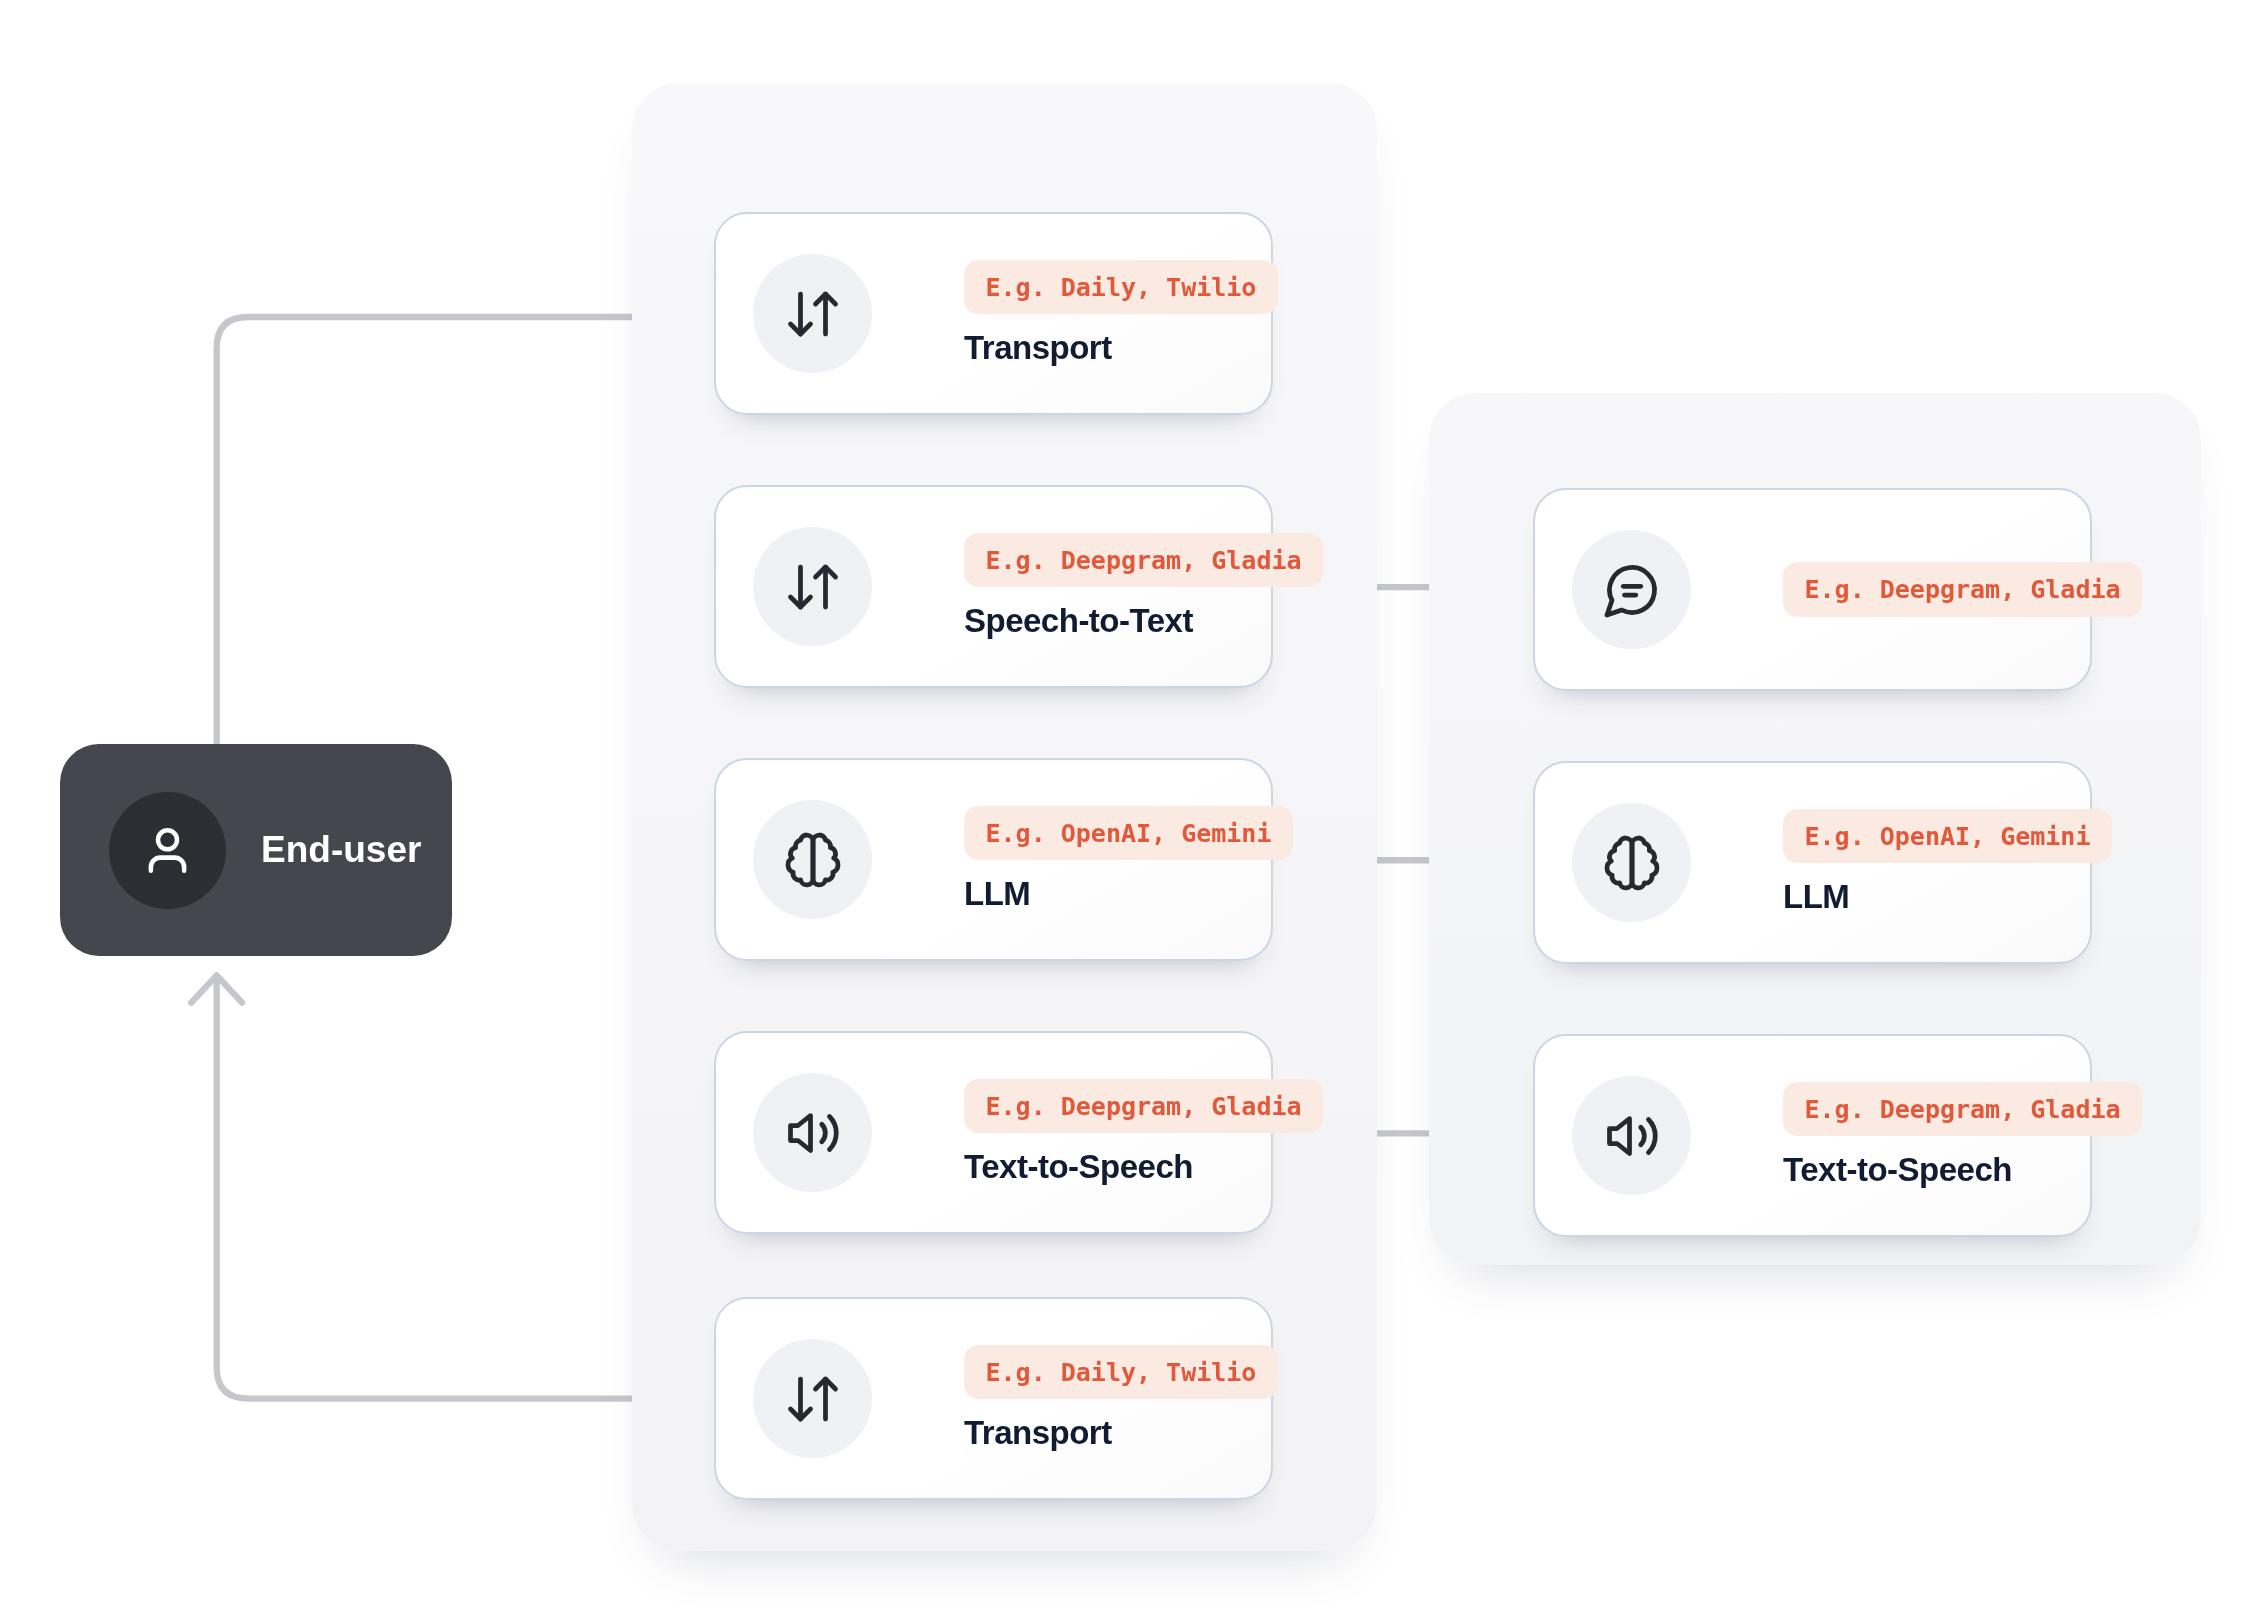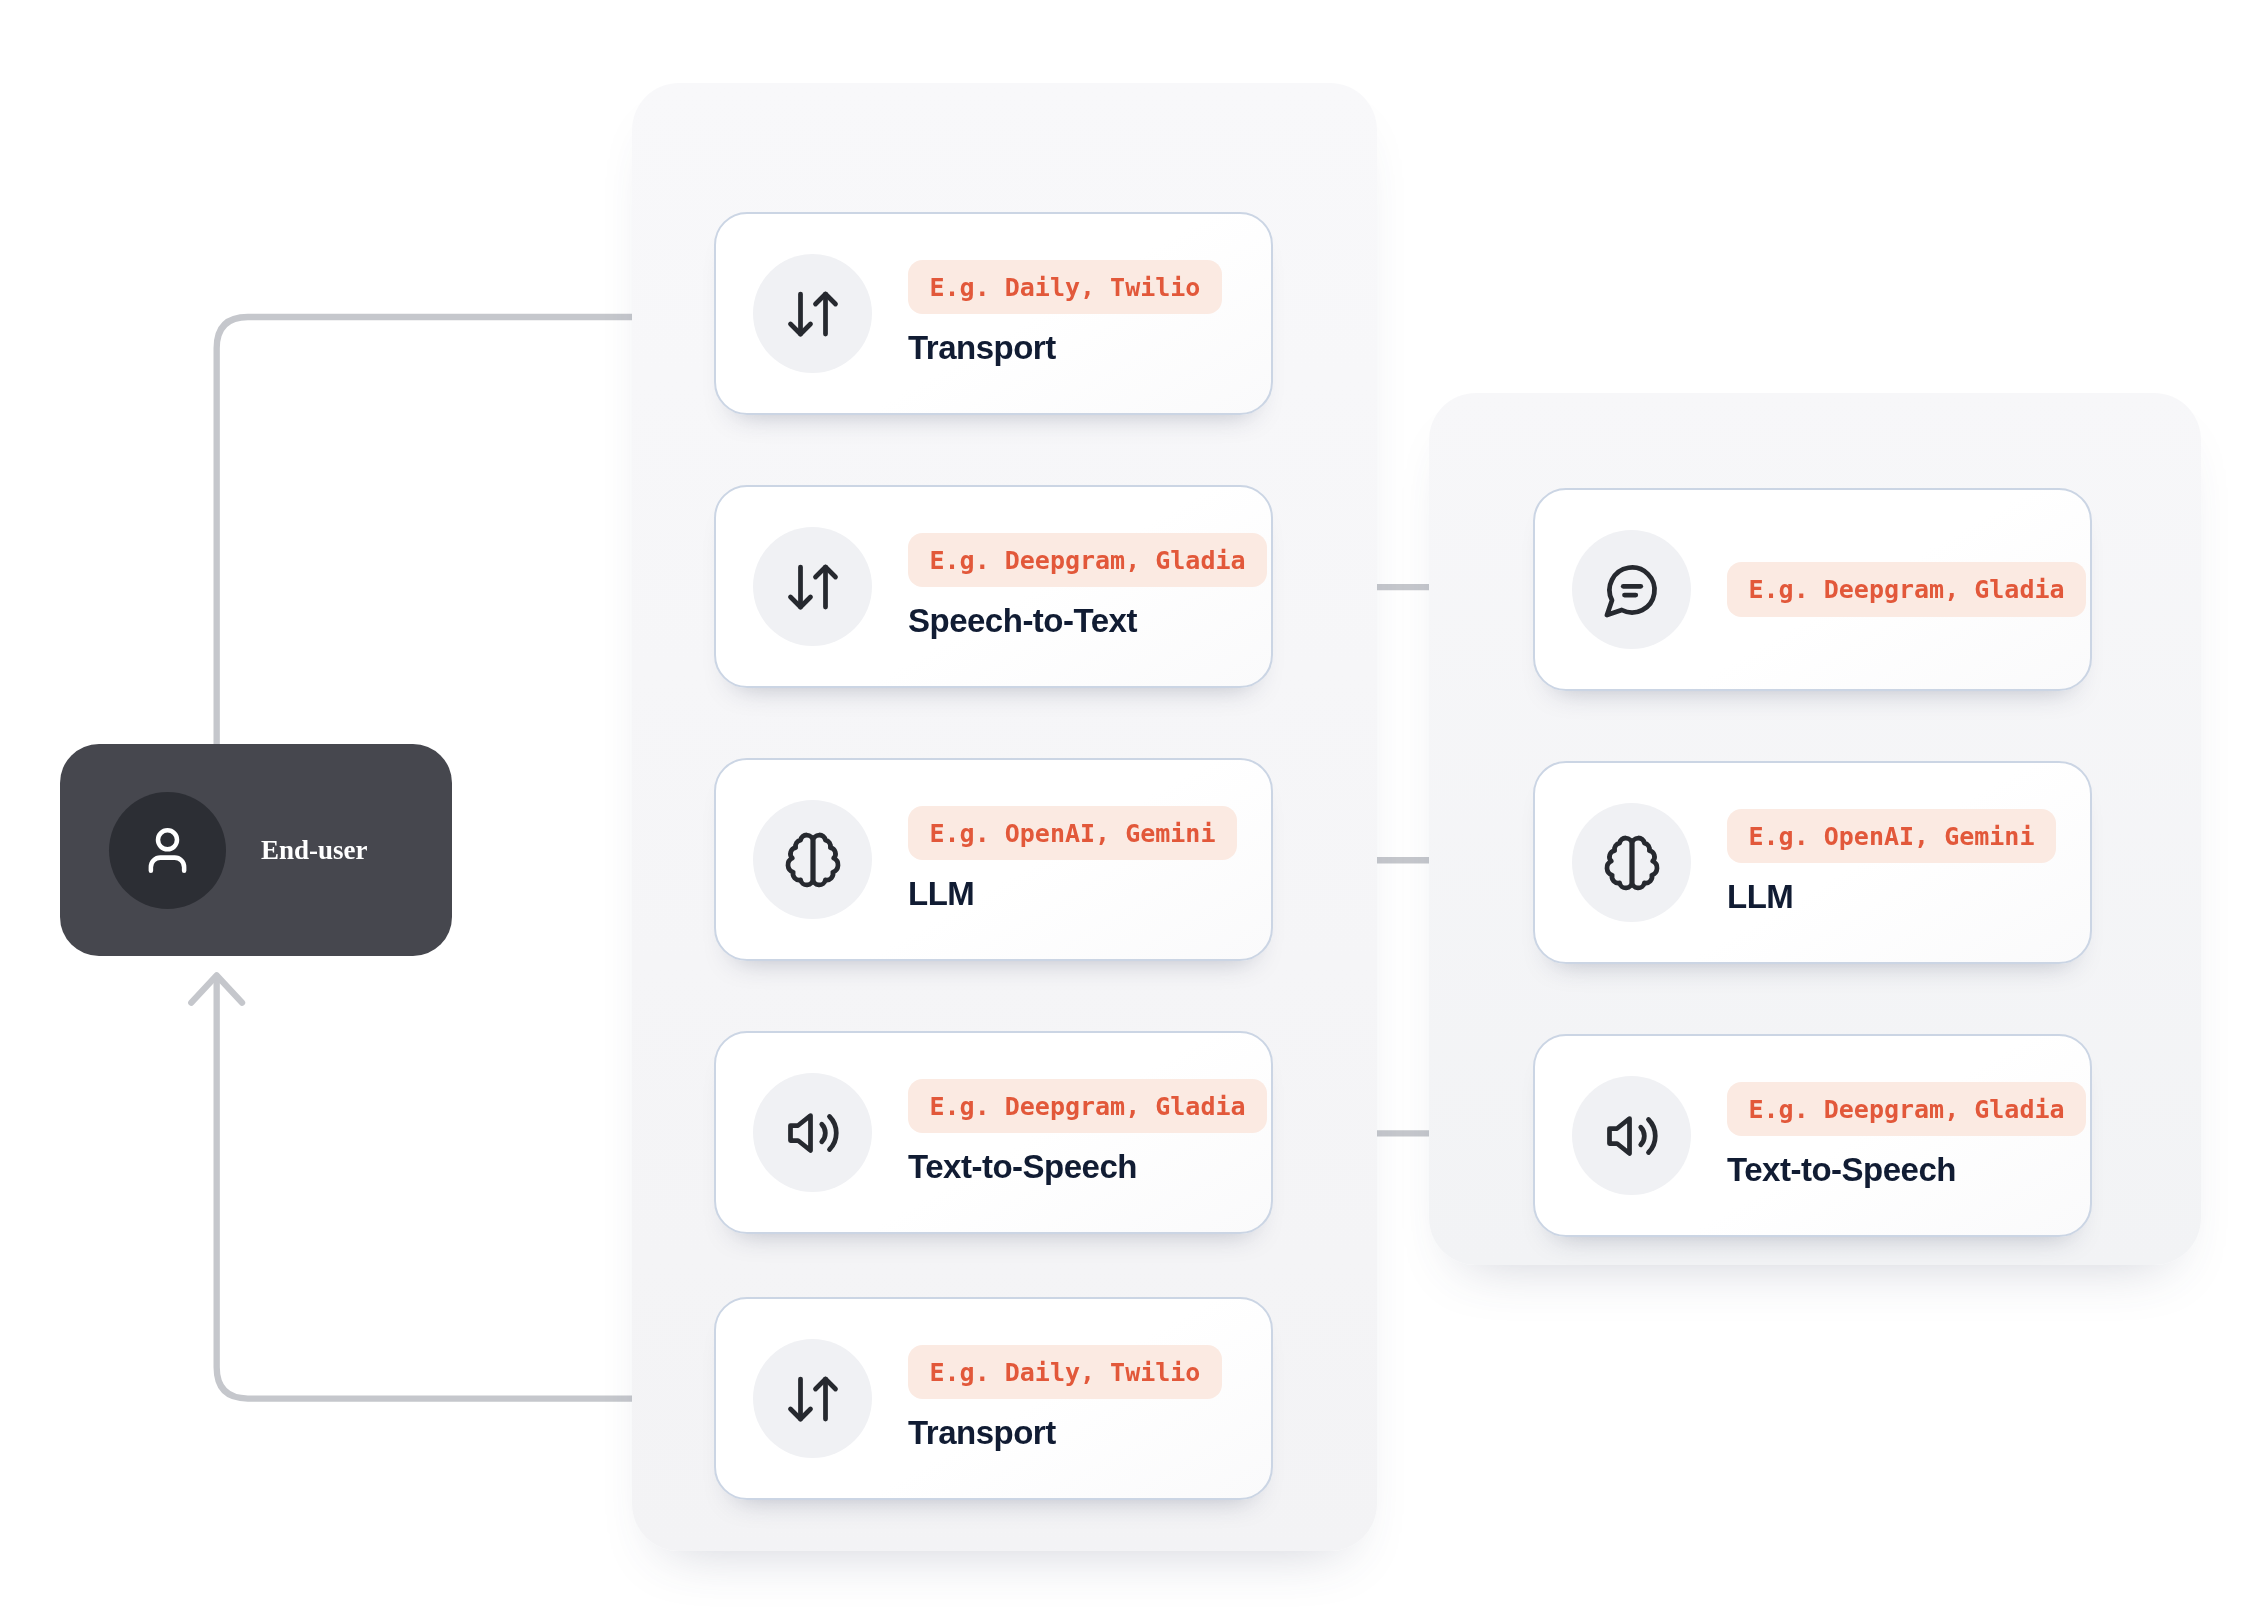--- a/index.html
+++ b/index.html
@@ -34,21 +34,21 @@
     box-shadow:0 17.6px 29px -21.5px rgba(40,50,80,.35);
     display:flex;align-items:center;padding-left:37px;
   }
   .icon-circle{
     width:119px;height:119px;border-radius:50%;background:#f0f1f4;
     display:flex;align-items:center;justify-content:center;flex:0 0 auto;
   }
   .icon-circle svg{width:60px;height:60px;stroke:#26292f;fill:none;
     stroke-width:1.9;stroke-linecap:round;stroke-linejoin:round;}
   .card-body{display:flex;flex-direction:column;justify-content:center;
-    align-items:flex-start;margin-left:36px;gap:15px;}
+    align-items:flex-start;margin-left:92px;gap:15px;}
   .badge{
     display:inline-block;font-family:"DejaVu Sans Mono",monospace;
     font-size:25px;font-weight:700;color:#e2583a;background:#fbeae2;
     padding:12.7px 21.5px;border-radius:14.6px;white-space:nowrap;
   }
   .card-title{
     font-size:33px;font-weight:700;color:#111c33;letter-spacing:-0.5px;
     font-family:"Liberation Sans",sans-serif;
   }
   
@@ -56,21 +56,21 @@
     position:absolute;left:60px;top:744px;width:392px;height:212px;
     background:#46474e;border-radius:39px;display:flex;align-items:center;
     padding-left:49px;box-sizing:border-box;
   }
   .avatar-circle{
     width:117px;height:117px;border-radius:50%;background:#2c2e34;
     display:flex;align-items:center;justify-content:center;flex:0 0 auto;
   }
   .avatar-circle svg{width:57px;height:57px;stroke:#ffffff;fill:none;
     stroke-width:1.9;stroke-linecap:round;stroke-linejoin:round;}
-  .end-user-label{color:#ffffff;font-size:27px;font-weight:700;margin-left:35px;font-family:Liberation Serif, serif;}
+  .end-user-label{color:#ffffff;font-size:37px;font-weight:700;margin-left:35px;}
   
   #arrows{position:absolute;left:0;top:0;pointer-events:none;}
   #arrows path{fill:none;stroke:#c5c7cc;stroke-width:6.5;
     stroke-linecap:round;stroke-linejoin:round;}
 </style>
 </head>
 <body>
 
 <div id="canvas">
 

